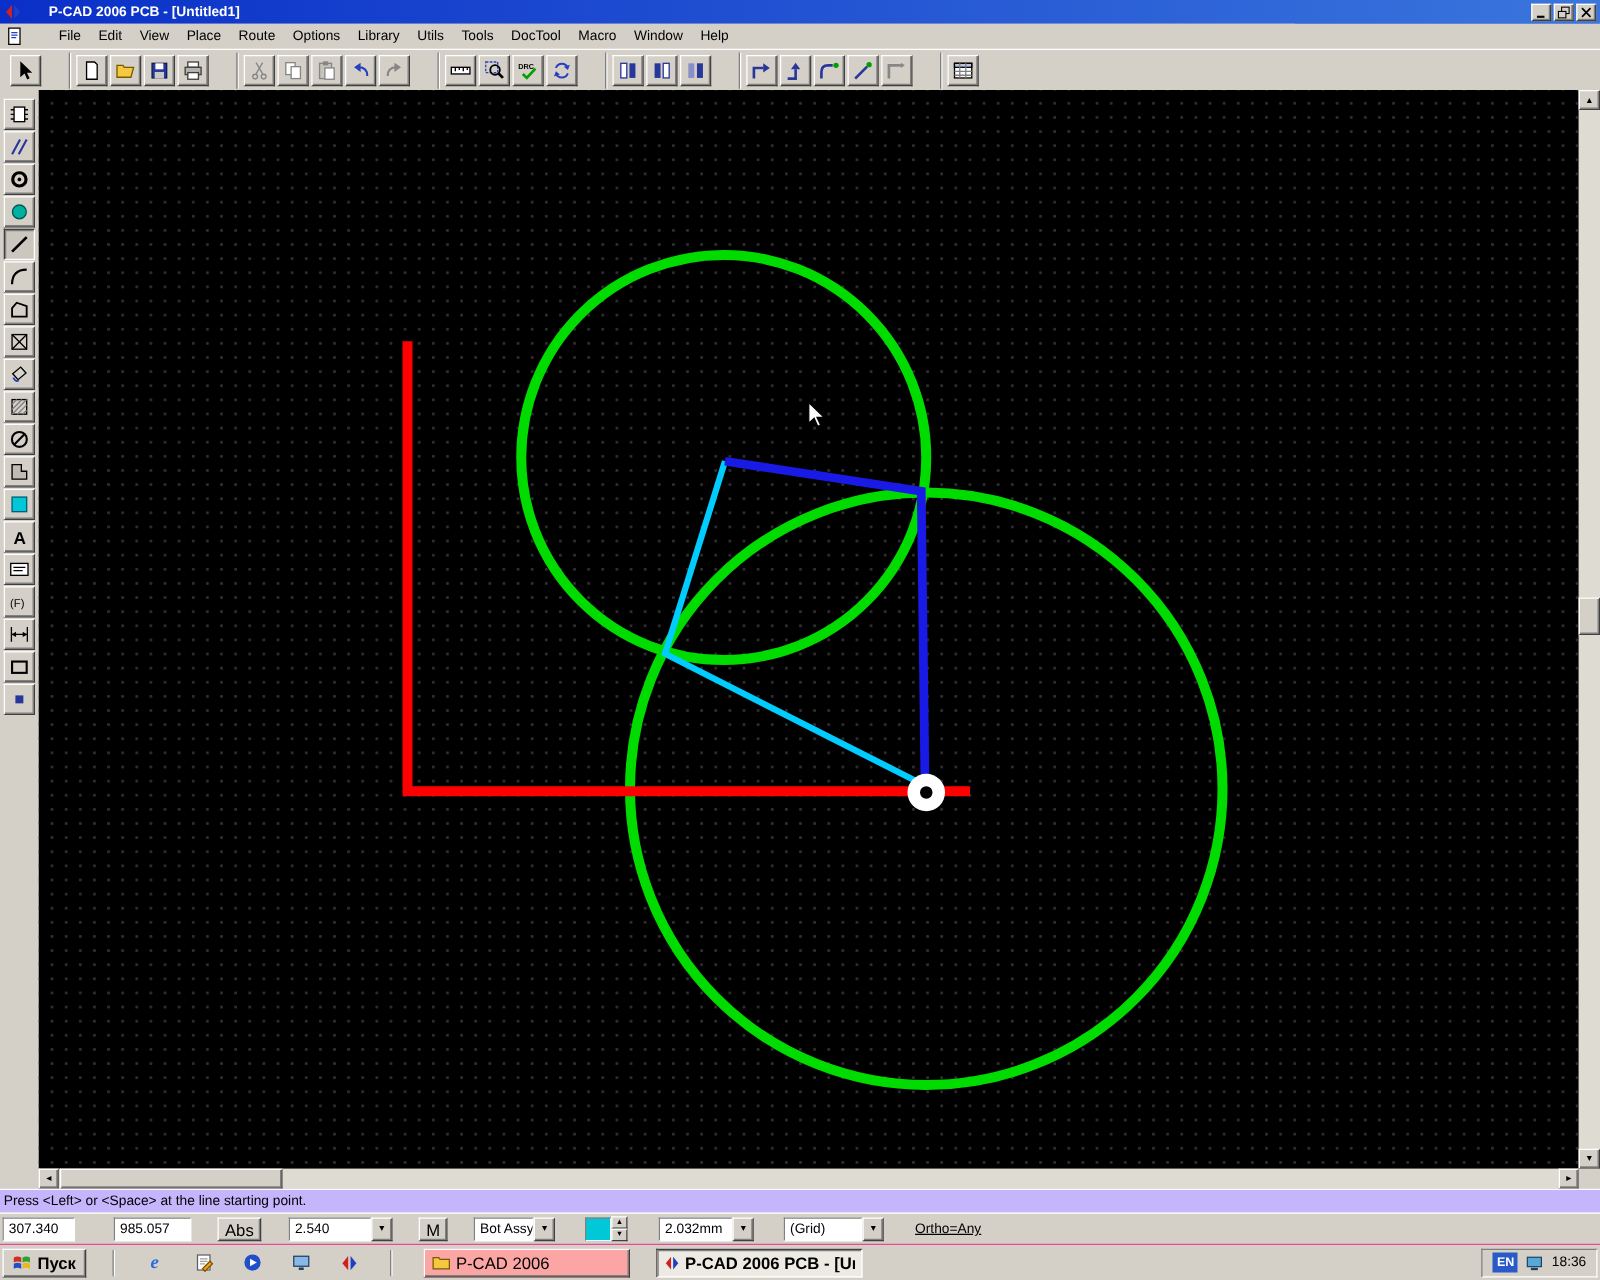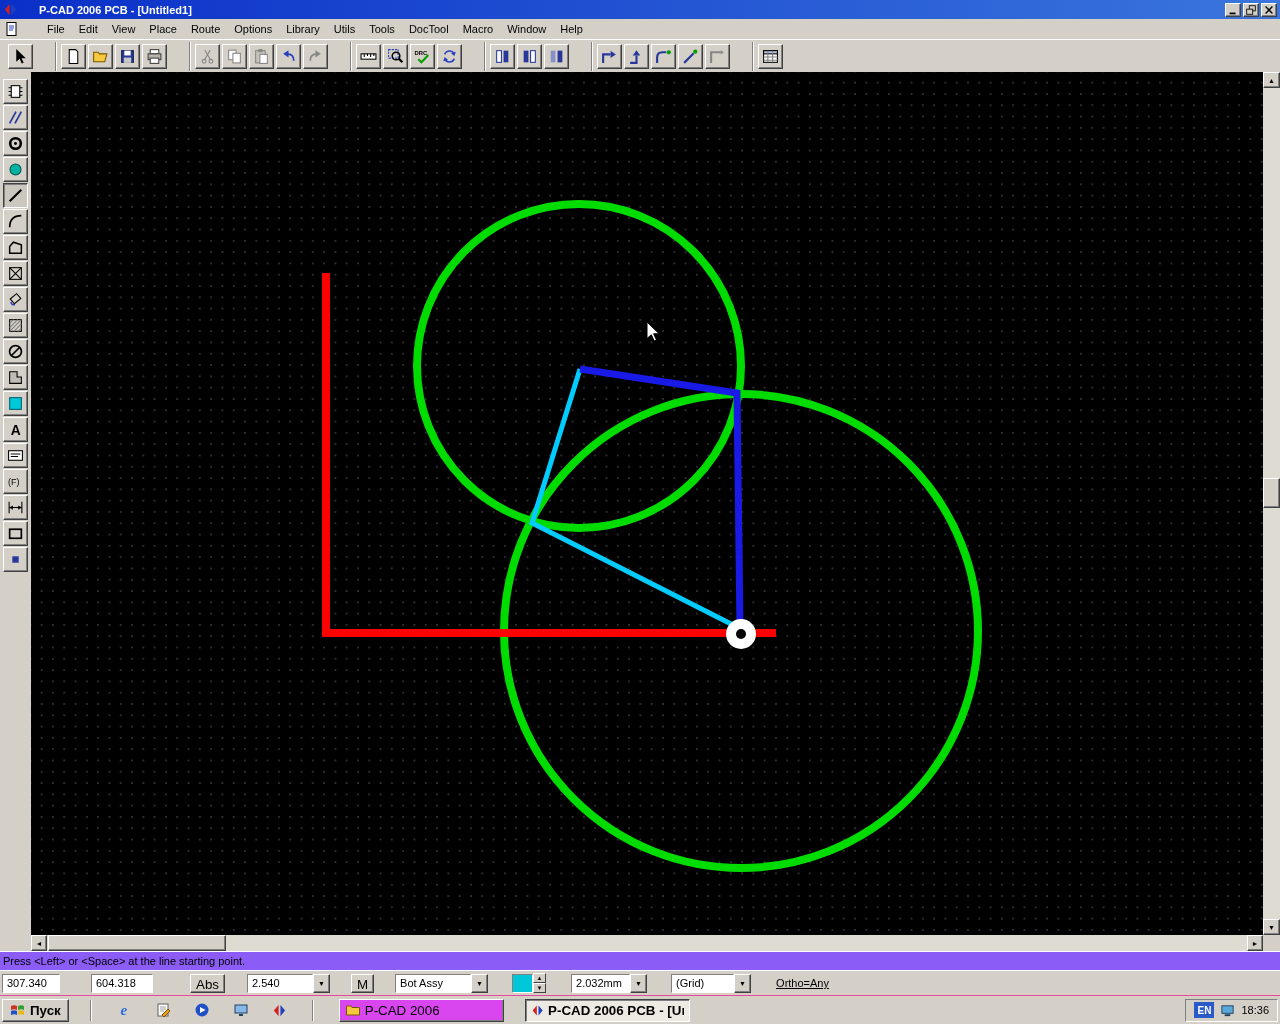--- a/index.html
+++ b/index.html
@@ -50,49 +50,49 @@
   .vscroll .up   { left:0; top:0; width:17px; height:16px; }
   .vscroll .down { left:0; bottom:0; width:17px; height:16px; }
   .hscroll .lft  { left:0; top:0; width:16px; height:16px; }
   .hscroll .rgt  { right:0; top:0; width:16px; height:16px; }
   .vthumb { position:absolute; left:0; top:406px; width:17px; height:30px; background:#d4d0c8; border:1px solid;
     border-color:#fff #404040 #404040 #fff; box-shadow:inset -1px -1px 0 #808080; }
   .hthumb { position:absolute; left:17px; top:0; width:178px; height:16px; background:#d4d0c8; border:1px solid;
     border-color:#fff #404040 #404040 #fff; box-shadow:inset -1px -1px 0 #808080; }
 
   
-  .promptbar { left:0; top:951px; width:1280px; height:19px; background:#8b5cf6; border-top:1px solid #fff; padding:3px 3px; }
+  .promptbar { left:0; top:951px; width:1280px; height:19px; background:#c4b5fd; border-top:1px solid #fff; padding:3px 3px; }
   .statusbar { left:0; top:970px; width:1280px; height:25px; background:#d4d0c8; border-top:1px solid #fff;
     display:flex; align-items:center; padding-left:2px; }
   .sunken { background:#fff; border:1px solid; border-color:#808080 #fff #fff #808080; }
   .sb-field { height:19px; padding:2px 4px; overflow:hidden; white-space:nowrap; }
   .x-field { width:58px; }
   .y-field { width:62px; margin-left:14px; }
   .sb-btn { height:19px; background:#d4d0c8; border:1px solid; border-color:#fff #404040 #404040 #fff;
     box-shadow:inset -1px -1px 0 #808080; padding:2px 5px; }
   .combo { display:flex; height:19px; }
   .combo .ct { height:19px; padding:2px 4px; overflow:hidden; white-space:nowrap; }
   .combo .dd { width:17px; height:19px; background:#d4d0c8; border:1px solid; border-color:#fff #404040 #404040 #fff;
     box-shadow:inset -1px -1px 0 #808080; font-size:7px; display:flex; align-items:center; justify-content:center; }
-  .m1 { margin-left:20px; } .m2 { margin-left:5px; } .m3 { margin-left:4px; } .m4 { margin-left:7px; } .m5 { margin-left:8px; } .m6 { margin-left:7px; }
+  .m1 { margin-left:4px; } .m2 { margin-left:5px; } .m3 { margin-left:4px; } .m4 { margin-left:7px; } .m5 { margin-left:8px; } .m6 { margin-left:7px; }
   .swatch-wrap { display:flex; align-items:center; }
   .swatch { width:21px; height:19px; border:1px solid; border-color:#808080 #fff #fff #808080; }
   .spin { display:flex; flex-direction:column; }
   .spin .sp { width:13px; height:10px; background:#d4d0c8; border:1px solid; border-color:#fff #404040 #404040 #fff;
     font-size:6px; line-height:7px; text-align:center; padding:0; }
   .ortho { margin-left:8px;text-decoration:underline; }
 
   
   .taskbarrow { left:0; top:995px; width:1280px; height:29px; background:#d4d0c8; border-top:1px solid #ec4899;
     display:flex; align-items:center; padding:0 2px; }
   .start-btn { height:23px; background:#d4d0c8; border:1px solid; border-color:#fff #404040 #404040 #fff;
     box-shadow:inset -1px -1px 0 #808080; display:flex; align-items:center; gap:4px; padding:0 7px; font-weight:bold; }
   .tb-divider { width:2px; height:21px; border-left:1px solid #808080; border-right:1px solid #fff; margin:0 4px; }
   .ql-btn { width:22px; height:22px; display:flex; align-items:center; justify-content:center; background:transparent; border:none; }
-  .task-btn { width:165px; height:23px; background:#d946ef; border:1px solid; border-color:#fff #404040 #404040 #fff;
+  .task-btn { width:165px; height:23px; background:#fca5a5; border:1px solid; border-color:#fff #404040 #404040 #fff;
     box-shadow:inset -1px -1px 0 #808080; display:flex; align-items:center; gap:4px; padding:0 5px; margin-left:4px;
     overflow:hidden; white-space:nowrap; }
   .task-btn .lbl { overflow:hidden; text-overflow:clip; white-space:nowrap; }
   .task-btn.active { border-color:#404040 #fff #fff #404040; box-shadow:inset 1px 1px 0 #808080; background:#eceae2; font-weight:bold; }
   .tray { margin-left:auto; height:23px; border:1px solid; border-color:#808080 #fff #fff #808080;
     display:flex; align-items:center; gap:6px; padding:0 8px; }
   .lang-badge { width:20px; height:16px; background:#2a5ac8; color:#fff; font-size:10px; font-weight:bold;
     display:flex; align-items:center; justify-content:center; }
   .ie-glyph { font:italic bold 15px "Liberation Serif", serif; color:#2a6ae0; }
 </style>
@@ -424,29 +424,29 @@
   <span class="scroll-btn rgt">►</span>
 </div>
 <div class="abs corner"></div>
 
 <div class="abs promptbar">
   <span>Press &lt;Left&gt; or &lt;Space&gt; at the line starting point.</span>
 </div>
 
 <div class="abs statusbar">
   <span class="sunken sb-field x-field">307.340</span>
-  <span class="sunken sb-field y-field">604.318</span>
+  <span class="sunken sb-field y-field">985.057</span>
   <button class="sb-btn m1">Abs</button>
   <span class="combo m2">
     <span class="sunken ct" style="width:66px">2.540</span>
     <span class="dd">▼</span>
   </span>
   <button class="sb-btn m3">M</button>
   <span class="combo m3">
-    <span class="sunken ct" style="width:76px">Bot Assy</span>
+    <span class="sunken ct" style="width:48px">Bot Assy</span>
     <span class="dd">▼</span>
   </span>
   <span class="swatch-wrap m4">
     <span class="swatch" style="background: rgb(0, 200, 216);"></span>
     <span class="spin">
       <button class="sp">▲</button>
       <button class="sp">▼</button>
     </span>
   </span>
   <span class="combo m5">

